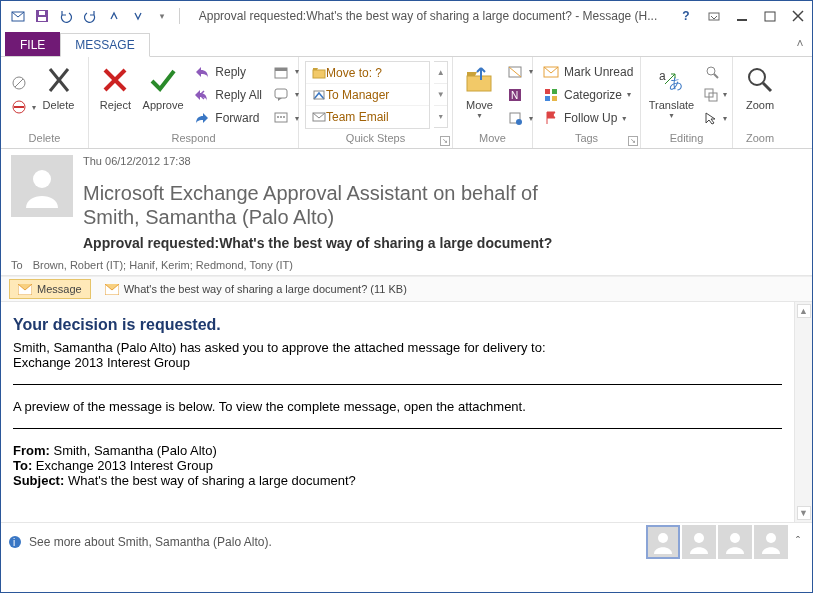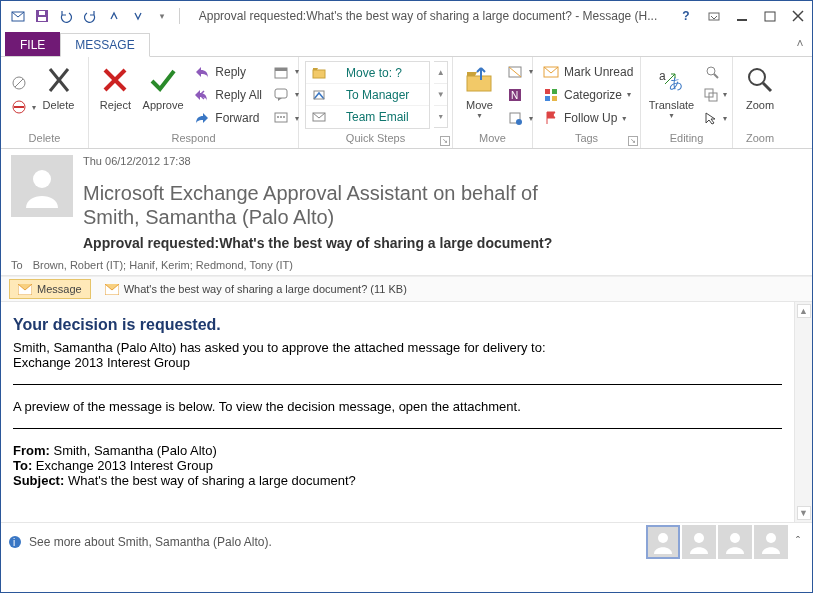--- a/index.html
+++ b/index.html
@@ -25,21 +25,21 @@
   .group-label{height:16px;font-size:11px;color:#888;text-align:center;padding-bottom:2px;position:relative;}
   .group-label .dlaunch{position:absolute;right:2px;bottom:2px;width:10px;height:10px;border:1px solid #aaa;font-size:7px;display:flex;align-items:center;justify-content:center;color:#888;}
   .bigbtn{display:flex;flex-direction:column;align-items:center;justify-content:flex-start;width:50px;height:68px;padding-top:2px;gap:2px;}
   .bigbtn .ico{height:34px;display:flex;align-items:center;justify-content:center;}
   .bigbtn .lbl{font-size:11px;color:#444;text-align:center;line-height:12px;}
   .bigbtn .drop{font-size:8px;color:#666;margin-top:-2px;}
   .colstack{display:flex;flex-direction:column;gap:2px;justify-content:center;height:68px;}
   .smbtn{height:22px;display:flex;align-items:center;gap:5px;padding:0 4px;font-size:12px;color:#444;white-space:nowrap;}
   .smbtn .sico{width:16px;height:16px;display:flex;align-items:center;justify-content:center;}
   .qslist{border:1px solid #ddd;width:128px;display:flex;flex-direction:column;}
-  .qsitem{height:22px;display:flex;align-items:center;gap:20px;padding:0 6px;border-bottom:1px solid #f2f2f2;font-size:12px;color:#0f766e;}
+  .qsitem{height:22px;display:flex;align-items:center;gap:0;padding:0 6px;border-bottom:1px solid #f2f2f2;font-size:12px;color:#a16207;}
   .qsitem:last-child{border-bottom:none;text-align:center;}
   .qsside{width:14px;display:flex;flex-direction:column;justify-content:space-between;height:67px;border:1px solid #ddd;border-left:none;}
   .qsside div{flex:1;display:flex;align-items:center;justify-content:center;font-size:8px;color:#888;border-bottom:1px solid #eee;}
   .qsside div:last-child{border-bottom:none;}
   
   .headerpane{padding:6px 10px 4px 10px;border-bottom:1px solid #e6e6e6;}
   .hdrrow{display:flex;gap:10px;}
   .avatar{width:62px;height:62px;background:#d9d9d9;display:flex;align-items:center;justify-content:center;}
   .hdrtexts{flex:1;}
   .date{font-size:11px;color:#666;margin-bottom:14px;}
@@ -484,21 +484,21 @@
     <span>What's the best way of sharing a large document? (11 KB)</span>
   </div>
 </div>
 
 <div class="bodywrap">
   <div class="bodypane">
     <h3>Your decision is requested.</h3>
     <div>Smith, Samantha (Palo Alto) has asked you to approve the attached message for delivery to:</div>
     <div>Exchange 2013 Interest Group</div>
     <hr>
-    <div>A preview of the message is below. To view the decision message, open the attachment.</div>
+    <div>A preview of the message is below. To view the complete message, open the attachment.</div>
     <hr>
     <div><b>From:</b><span> Smith, Samantha (Palo Alto)</span></div>
     <div><b>To:</b><span> Exchange 2013 Interest Group</span></div>
     <div><b>Subject:</b><span> What's the best way of sharing a large document?</span></div>
   </div>
   <div class="scrollbar">
     <div class="arrow">▲</div>
     <div class="track"></div>
     <div class="arrow">▼</div>
   </div>

